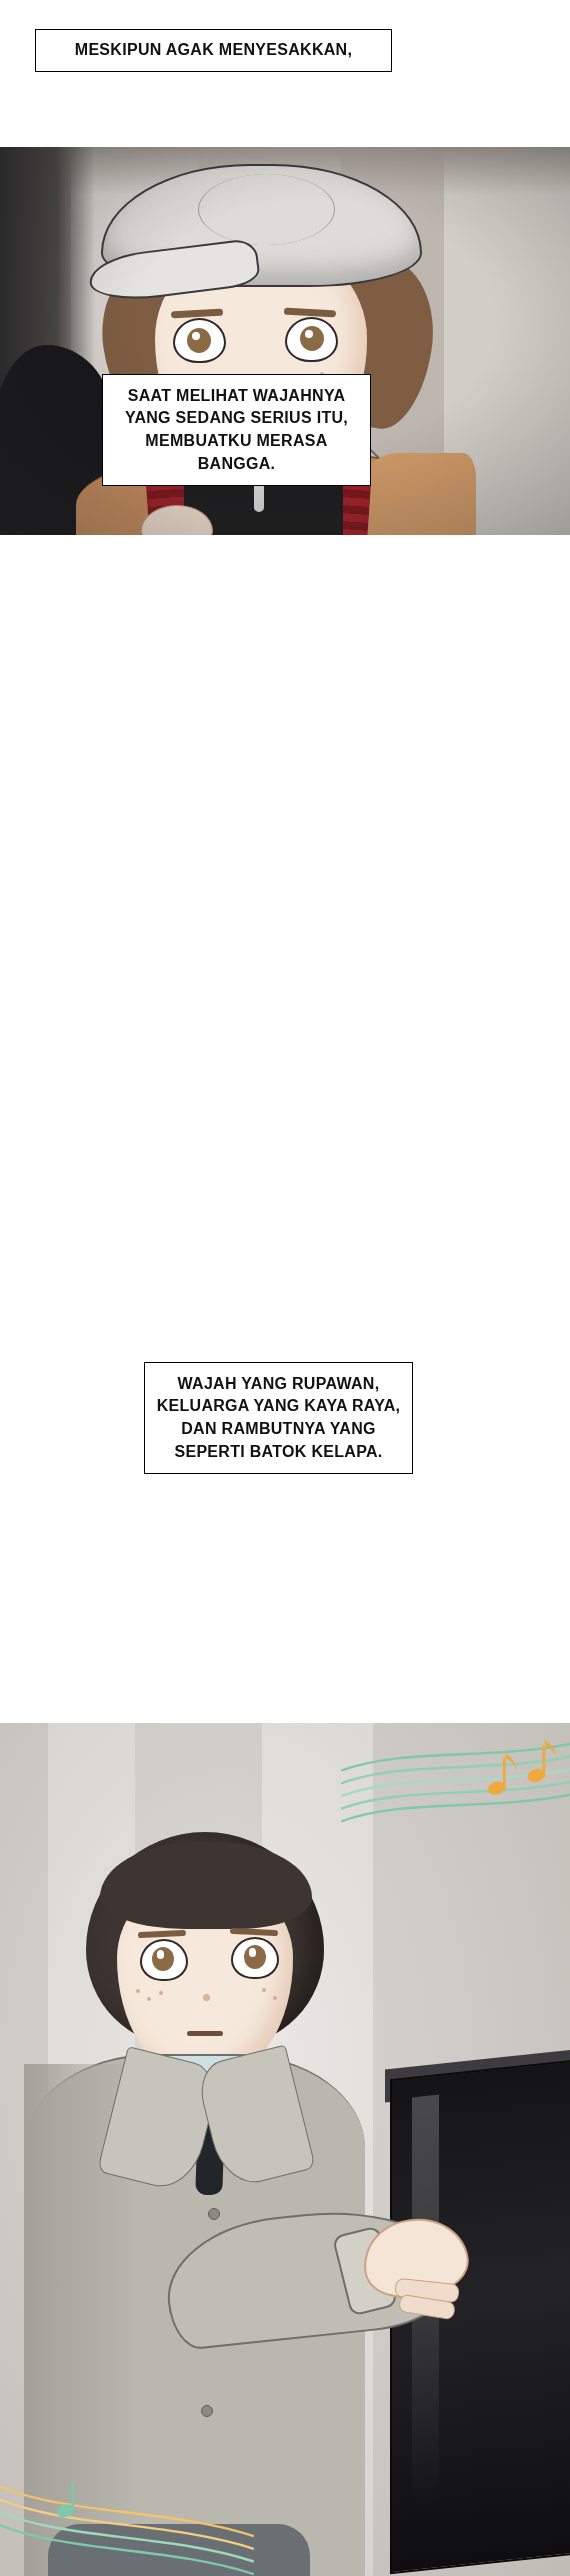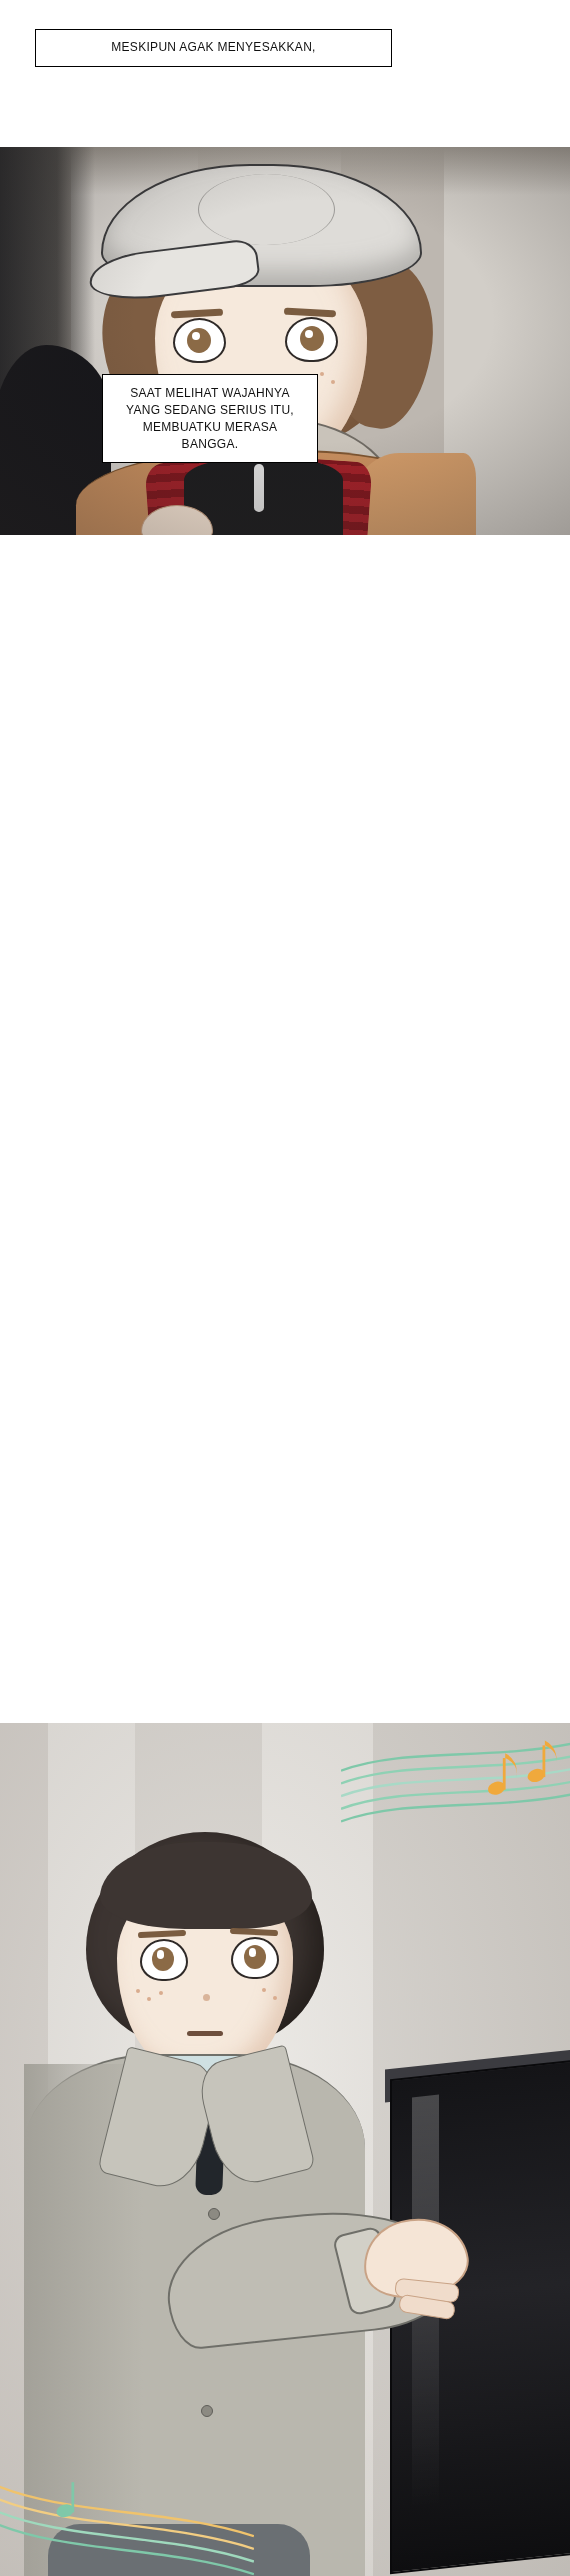--- a/index.html
+++ b/index.html
@@ -31,22 +31,22 @@
   .caption {
     position: absolute;
     background: #ffffff;
     border: 1.6px solid #000000;
     box-sizing: border-box;
     color: #111111;
     text-align: center;
     letter-spacing: 0.3px;
     line-height: 1.42;
     padding: 9.5px 11px;
-    font-weight: 400;
-    font-size: 12px;
+    font-weight: 700;
+    font-size: 16px;
     z-index: 40;
   }
 
   
   #panel1 { top: 147px; height: 388px; background: #cfcac4; }
 
   .p1-bg {
     position: absolute; inset: 0;
     background:
       linear-gradient(90deg,
@@ -457,18 +457,19 @@
         <g fill="#7fc8a9">
           <ellipse cx="92" cy="64" rx="11" ry="8" transform="rotate(-16 92 64)"></ellipse>
           <rect x="100" y="28" width="3.5" height="38"></rect>
         </g>
       </svg>
     </div>
   </div>
 
   <div class="caption" style="left:35px; top:28.5px; width:357px;">MESKIPUN AGAK MENYESAKKAN,</div>
 
-  <div class="caption" style="left:102px; top:374px; width:216px;">SAAT MELIHAT WAJAHNYA YANG SEDANG SERIUS ITU, MEMBUATKU MERASA BANGGA.</div>
-
+  <div class="caption" style="left:102px; top:374px; width:269px;">SAAT MELIHAT WAJAHNYA YANG SEDANG SERIUS ITU, MEMBUATKU MERASA BANGGA.</div>
+
+  <div class="caption" style="left:144px; top:1362px; width:269px;">WAJAH YANG RUPAWAN, KELUARGA YANG KAYA RAYA, DAN RAMBUTNYA YANG SEPERTI BATOK KELAPA.</div>
 
 
 </div>
 
 
 </body></html>

